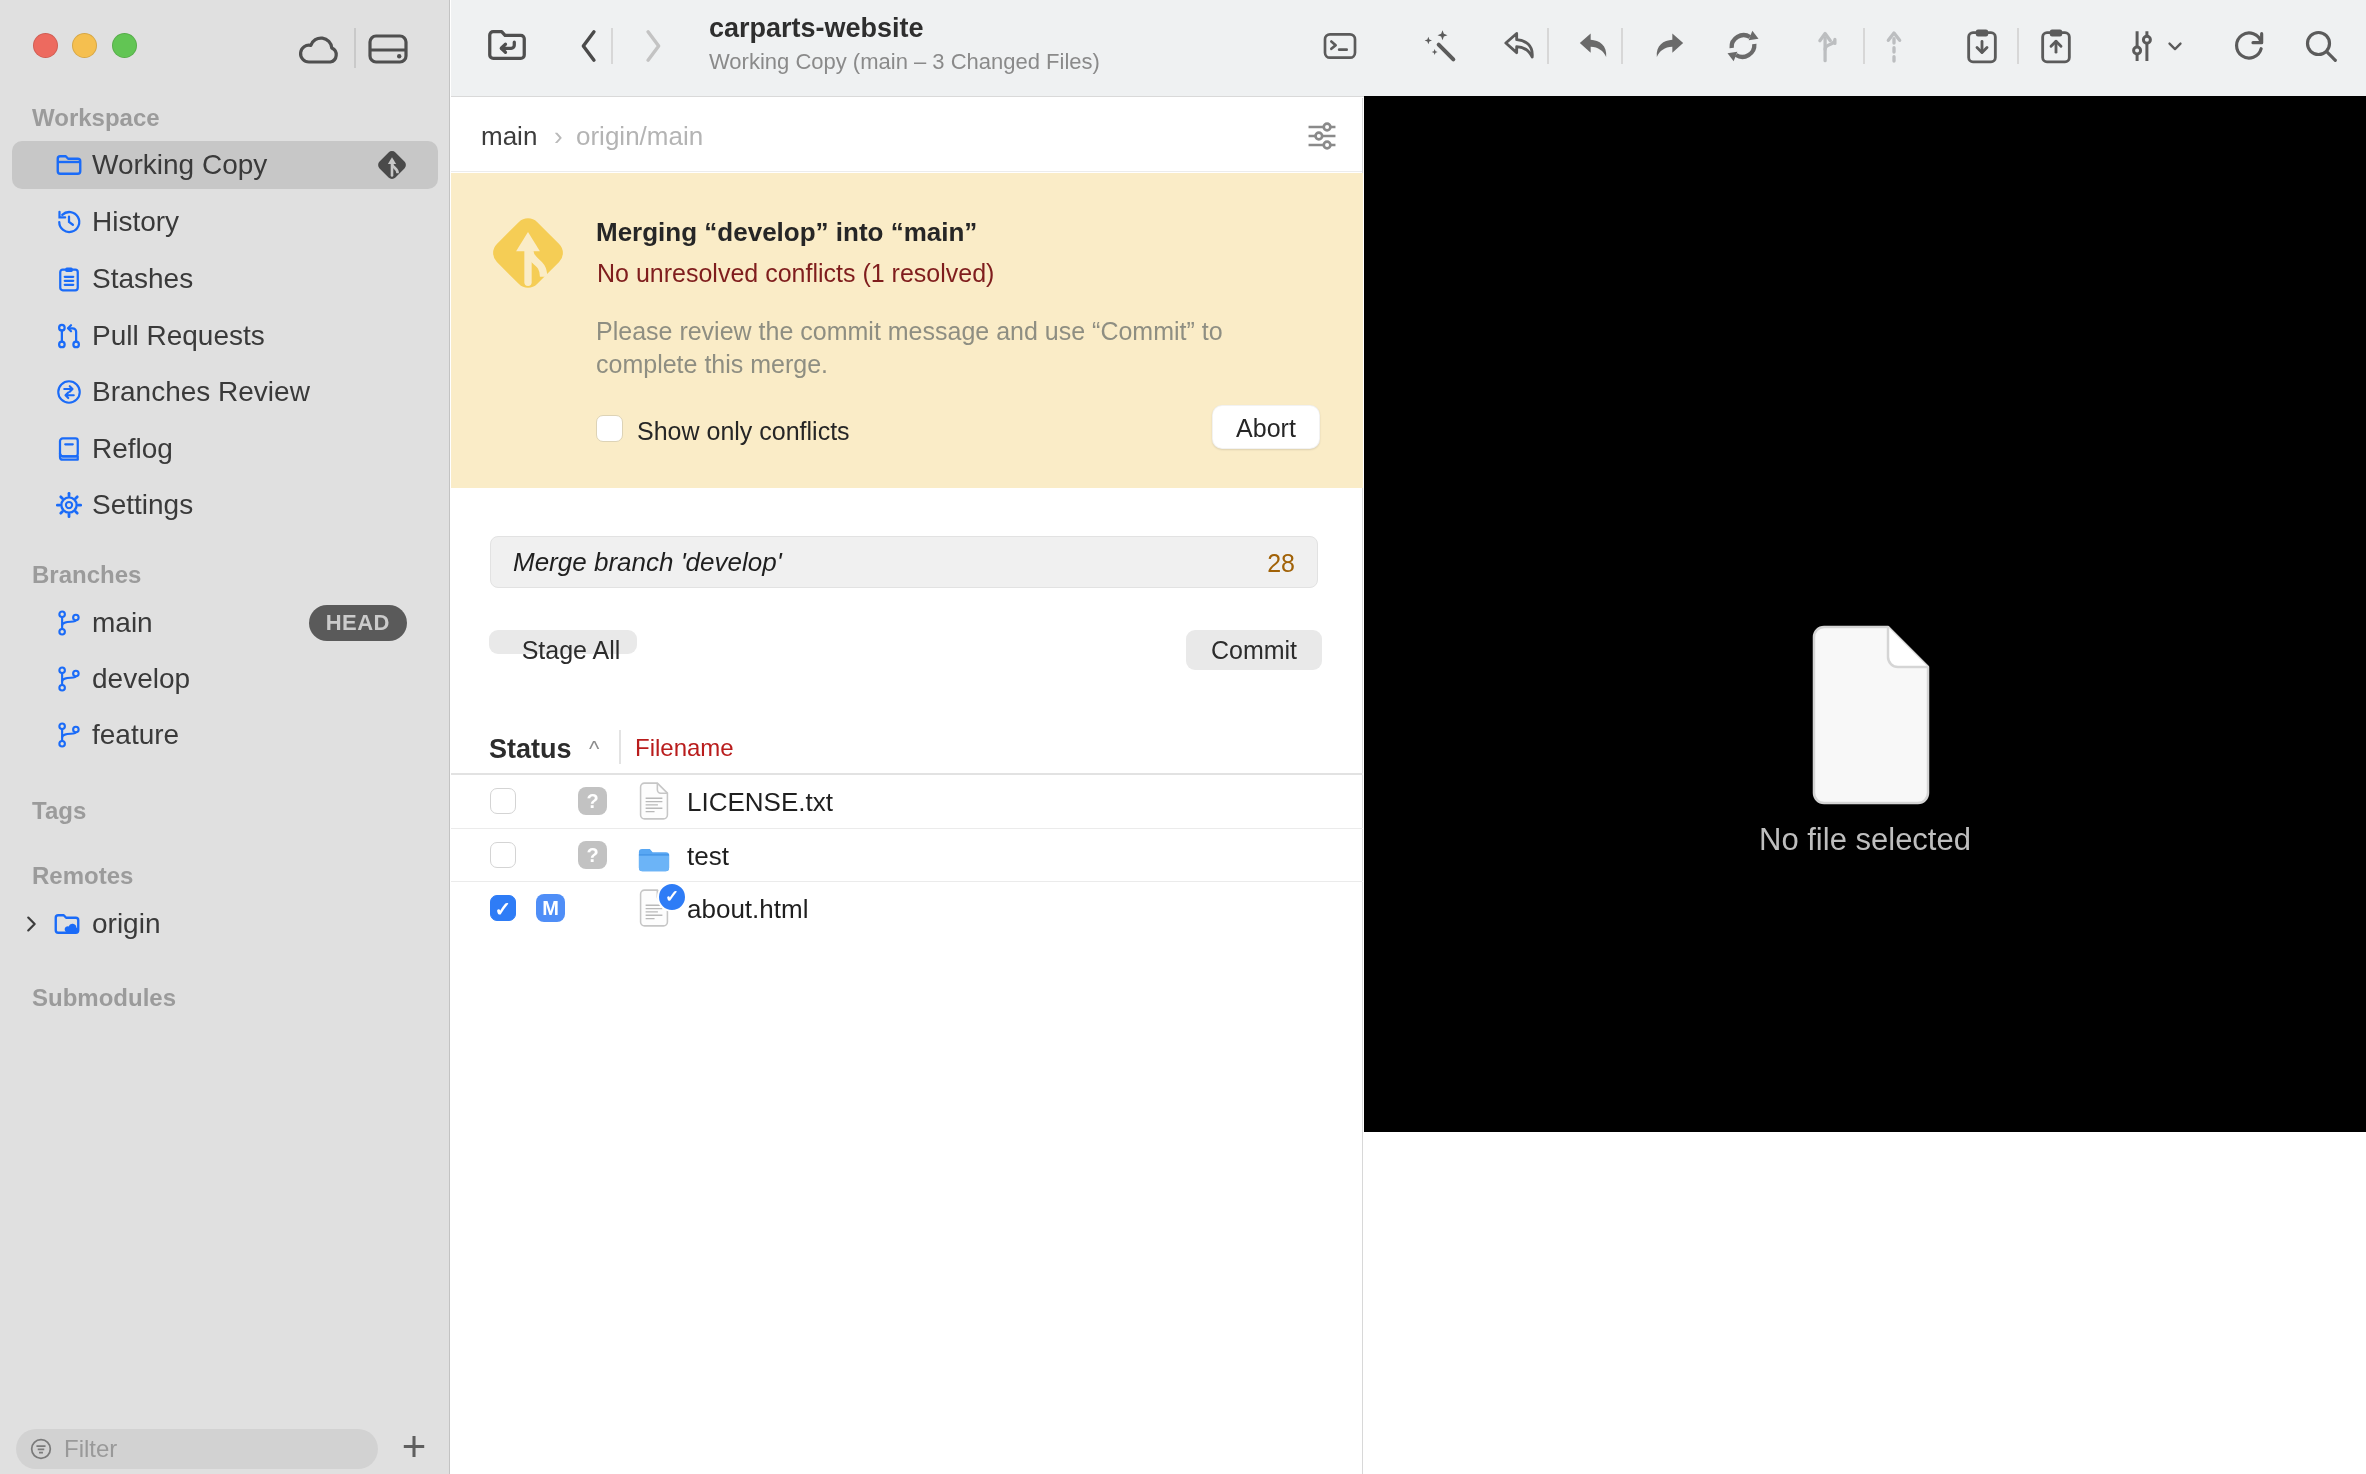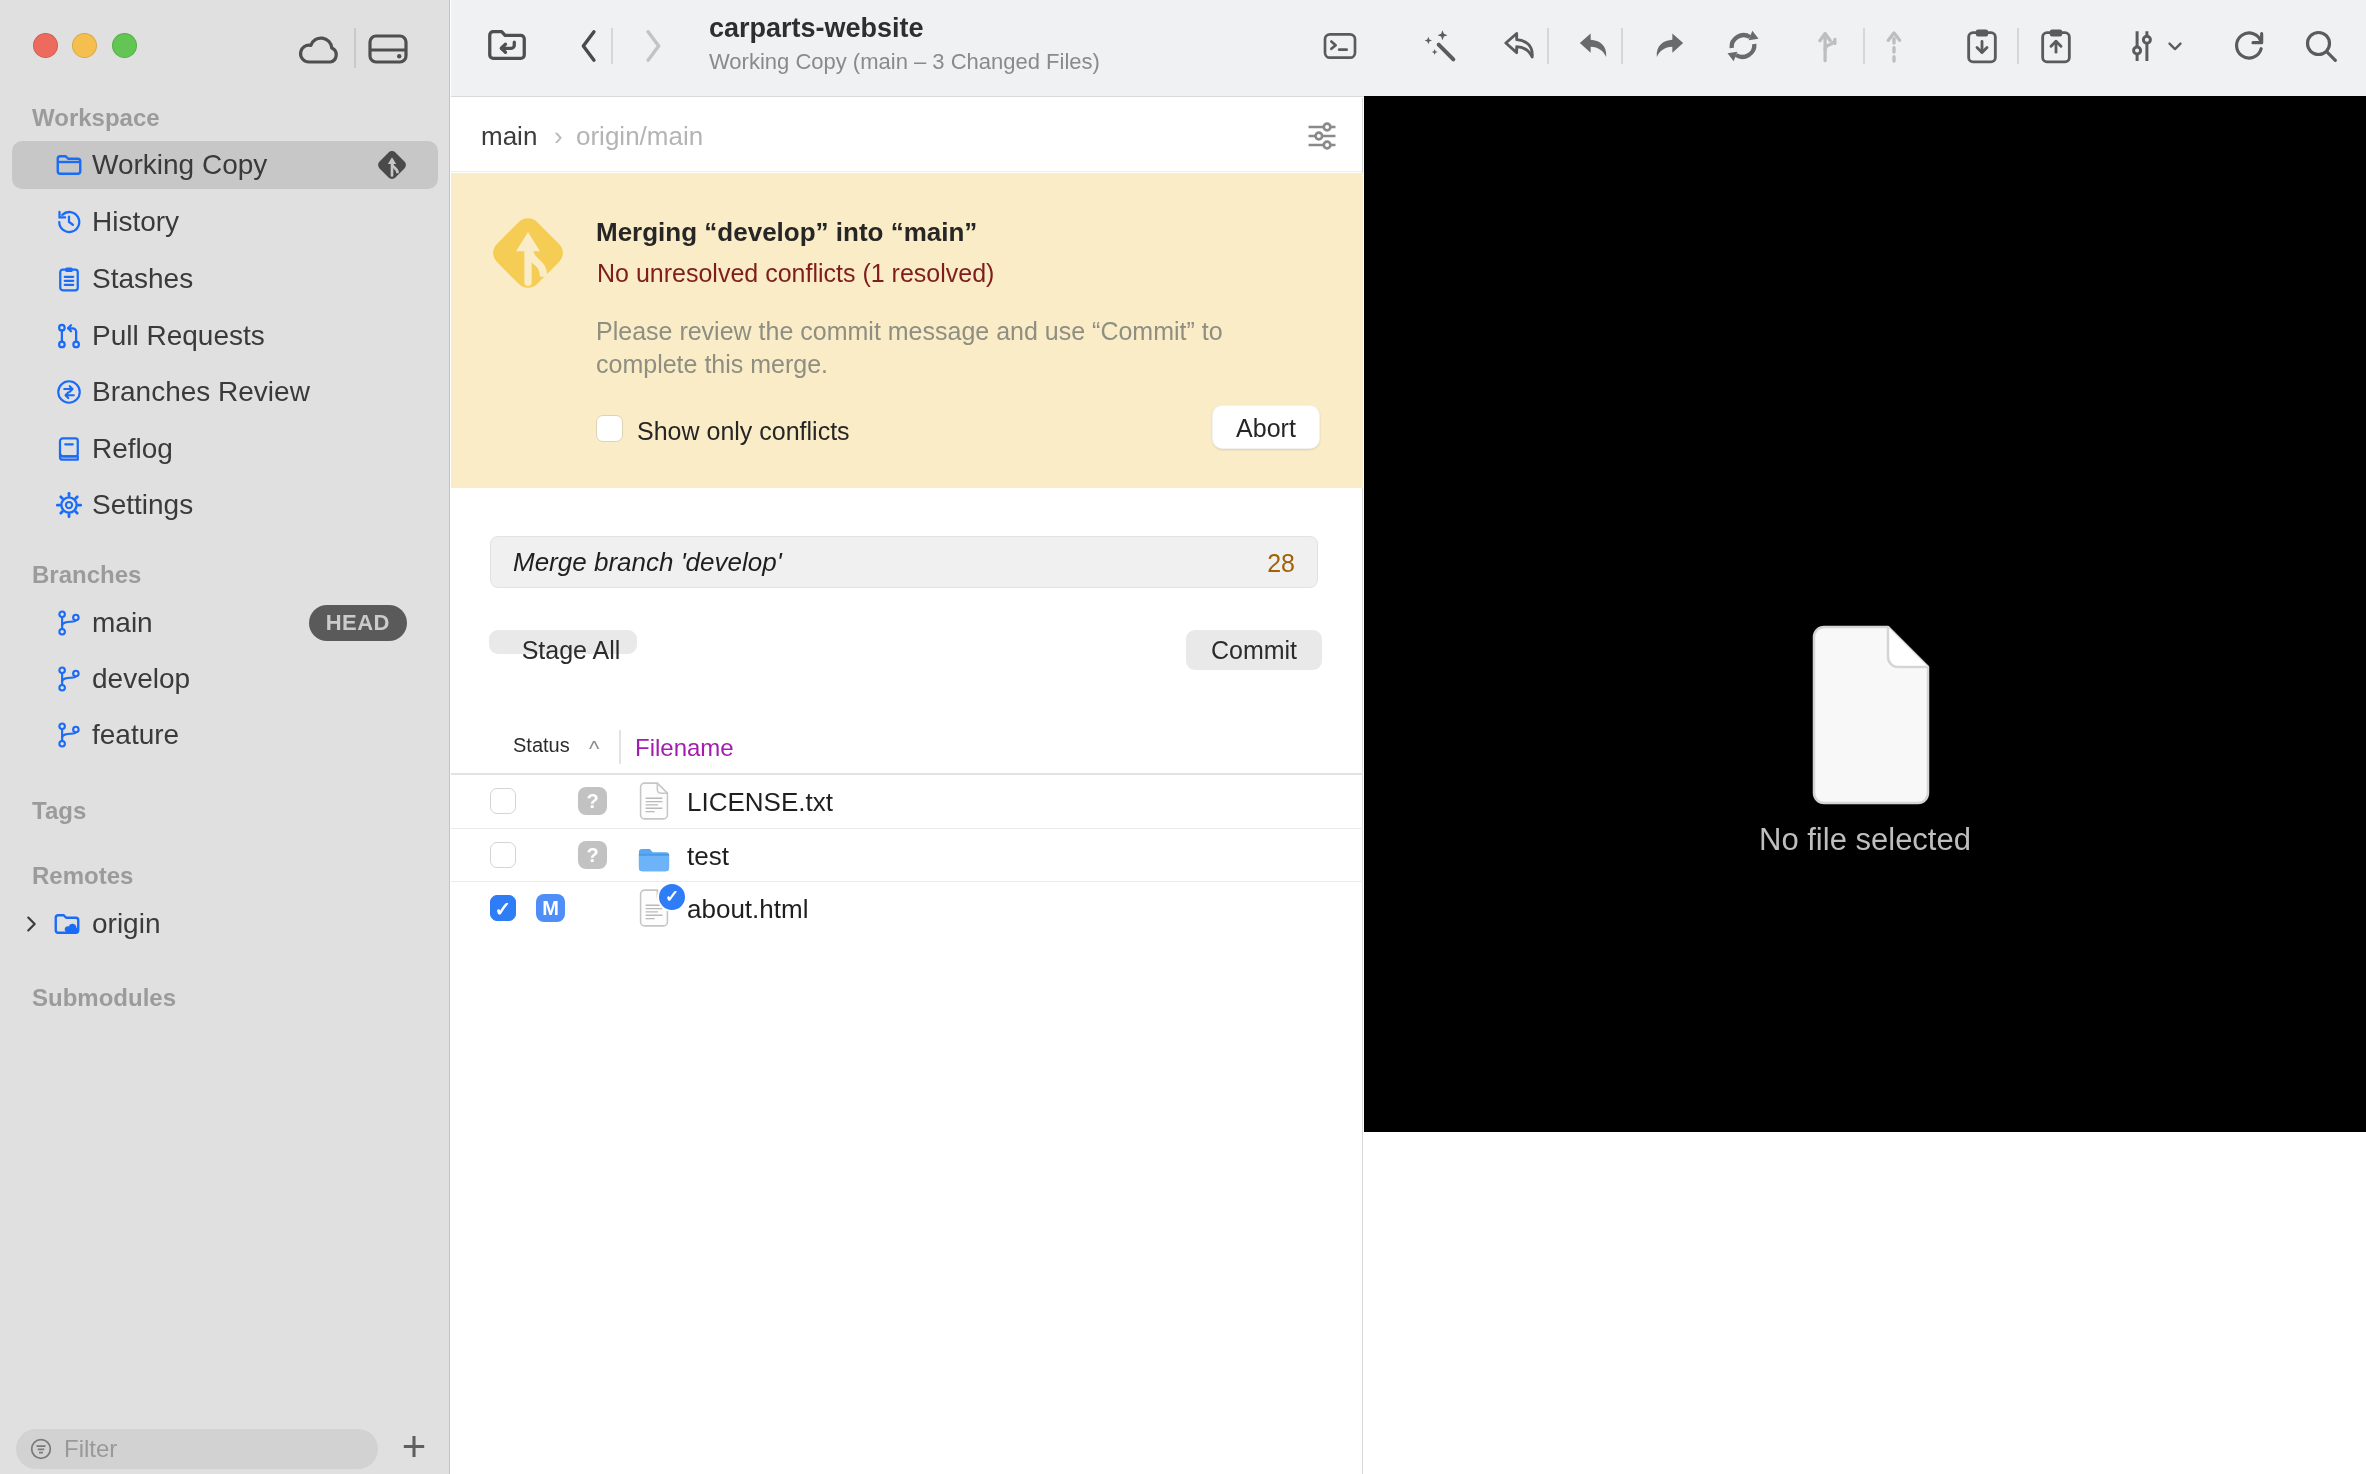--- a/index.html
+++ b/index.html
@@ -72,24 +72,24 @@
     border:none; outline:none; background:transparent; font-size:26px; color:#1f1f1f;
     font-family:"Liberation Sans",sans-serif;font-style:italic; }
   .commit-input .count { position:absolute; right:22px; top:12px; font-size:25px; color:#a16207; }
 
   .btn { position:absolute; background:#e9e9e9; border-radius:9px; font-size:25px;
     color:#2c2c2c; text-align:center; }
   .stage-btn { left:38px; top:532px; width:148px; height:24px; line-height:40px;padding-left:16px; }
   .commit-btn { left:735px; top:532px; width:136px; height:40px; line-height:40px; }
 
   .thead { position:absolute; left:0; top:630px; width:912px; height:45px; }
-  .thead .h1 { position:absolute; left:38px; top:6px; font-size:20px; font-weight:normal; color:#2c2c2c;margin-left:24px; }
+  .thead .h1 { position:absolute; left:38px; top:6px; font-size:27px; font-weight:bold; color:#2c2c2c; }
   .thead .sort { position:absolute; left:138px; top:8px; font-size:22px; color:#8d8d8d; }
   .thead .coldiv { position:absolute; left:168px; top:2px; width:2px; height:34px; background:#e3e3e3; }
-  .thead .h2 { position:absolute; left:184px; top:6px; font-size:24px; color:#a21caf; }
+  .thead .h2 { position:absolute; left:184px; top:6px; font-size:24px; color:#b91c1c; }
   .thead-line { position:absolute; left:0; top:675px; width:912px; height:2px; background:#e2e2e2; }
 
   .frow { position:absolute; left:0; width:912px; height:52px; }
   .frow.bordered { border-top:1px solid #ebebeb; }
   .cb { position:absolute; left:39px; top:13px; width:26px; height:26px; border-radius:7px;
     background:#fff; border:1px solid #d4d4d4; }
   .cb.on { background:#2e7cf6; border-color:#2e7cf6; color:#fff; text-align:center;
     line-height:26px; font-size:20px; font-weight:bold; }
   .sbadge { position:absolute; top:12px; width:29px; height:28px; border-radius:8px;
     color:#fff; font-size:20px; font-weight:bold; text-align:center; line-height:28px; }

